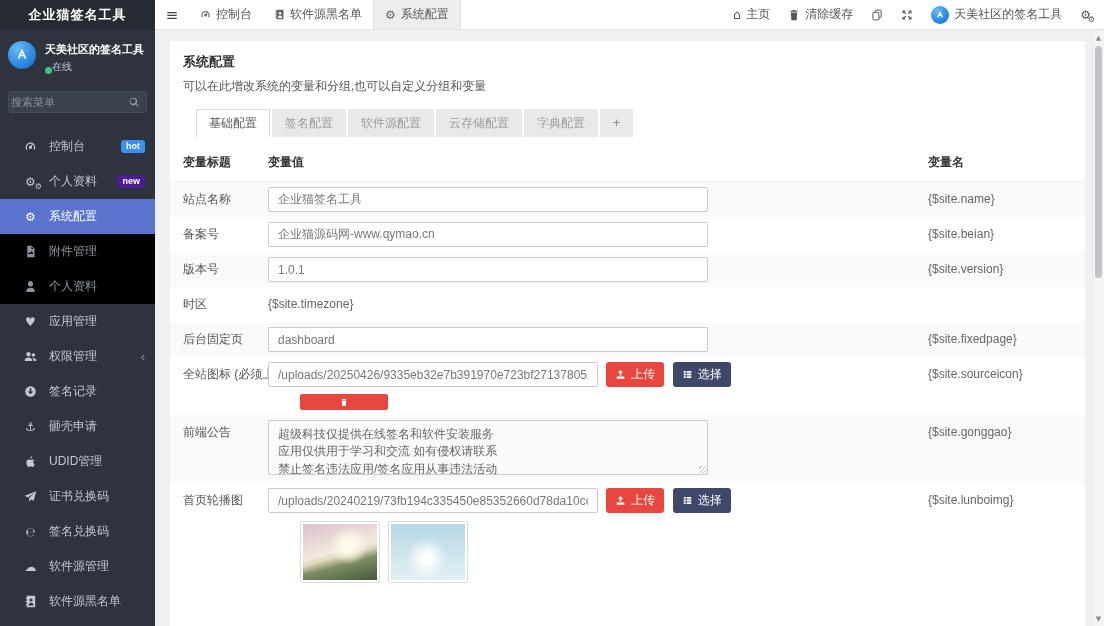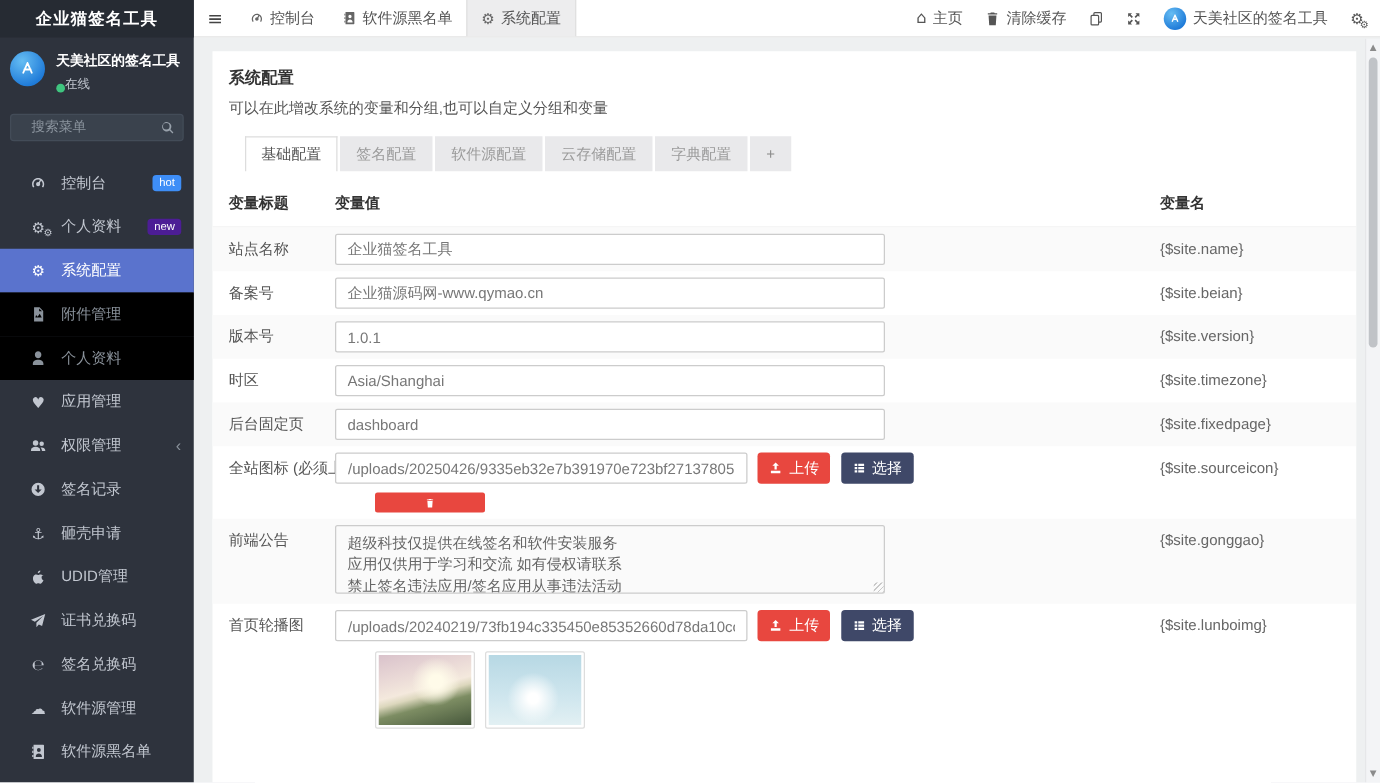--- a/index.html
+++ b/index.html
@@ -9,33 +9,33 @@
   
   .sidebar { position:absolute; left:0; top:0; width:155px; height:626px; background:#2e333d; color:#c2c7d0; z-index:5; }
   .brand { height:30px; background:#262b33; color:#fff; font-size:13px; font-weight:bold; display:flex; align-items:center; justify-content:center; letter-spacing:1px; }
   .userpanel { display:flex; padding:11px 8px 8px 8px; gap:9px; align-items:flex-start; }
   .avatar { width:28px; height:28px; border-radius:50%; flex:none; background:radial-gradient(circle at 35% 28%, #66bdf3, #1e7ad8 75%); display:flex; align-items:center; justify-content:center; }
   .avatar svg { width:16px; height:16px; }
   .uname { font-size:11px; font-weight:bold; color:#fff; line-height:13px; padding-top:2px; }
   .ustatus { font-size:10px; color:#c2c7d0; margin-top:4px; display:flex; align-items:flex-end; gap:0; }
   .dot { width:7px; height:7px; border-radius:50%; background:#3fc57f; display:inline-block; }
   .ssearch { margin:9px 8px 0 8px; position:relative; }
-  .ssearch input { width:100%; height:22px; background:#3a424d; border:1px solid #434c58; border-radius:3px; color:#cfd5db; font-size:11px; padding:0 24px 0 16px; outline:none; font-family:inherit; }
+  .ssearch input { width:100%; height:22px; background:#3a424d; border:1px solid #434c58; border-radius:3px; color:#cfd5db; font-size:11px; padding:0 24px 0 2px; outline:none; font-family:inherit; }
   .ssearch input::placeholder { color:#8b949e; }
   .ssearch svg { position:absolute; right:7px; top:5px; width:12px; height:12px; fill:#98a1ab; }
   #side-menu { margin-top:16px; }
   .sitem { height:35px; display:flex; align-items:center; padding:0 10px 0 22px; cursor:pointer; color:#c2c7d0; font-size:12px; }
   .sitem.grp { background:#000000; }
   .sitem.active { background:#5a73cd; color:#fff; }
   .sitem.dim { color:#8a929b; }
   .sicon { width:17px; flex:none; margin-right:10px; display:inline-flex; justify-content:center; align-items:center; position:relative; font-size:12px; line-height:1; }
   .sicon svg { width:13px; height:13px; fill:currentColor; }
   .sicon .mini { position:absolute; font-size:8px; right:-3px; bottom:-3px; }
   .slabel { flex:1; white-space:nowrap; }
-  .sbadge { font-size:9px; font-weight:normal; color:#fff; border-radius:3px; padding:1px 5px 2px; }
+  .sbadge { font-size:9px; font-weight:bold; color:#fff; border-radius:3px; padding:1px 5px 2px; }
   .sbadge.hot { background:#3e8ef7; }
   .sbadge.new { background:#4c1d95; }
   .schev { color:#8a929b; font-size:13px; }
 
   
   .topbar { position:absolute; left:155px; top:0; width:949px; height:30px; background:#fff; border-bottom:1px solid #e4e4e4; display:flex; align-items:stretch; color:#555; z-index:4; }
   .hamb { width:34px; display:flex; align-items:center; justify-content:center; font-size:15px; color:#444; cursor:pointer; }
   .ttab { display:flex; align-items:center; gap:5px; padding:0 11px; cursor:pointer; white-space:nowrap; }
   .ttab svg { width:11px; height:11px; fill:#666; }
   .ttab .ug { font-size:12px; color:#666; line-height:1; }
@@ -323,21 +323,20 @@
       </div>
 
       <div class="trow alt">
         <div class="tlabel">版本号</div>
         <div><input class="inp" value="1.0.1" style=""></div>
         <div class="tvar">{$site.version}</div>
       </div>
 
       <div class="trow">
         <div class="tlabel">时区</div>
-        <div><input class="inp" value="Asia/Shanghai" style=""></div>
         <div class="tvar">{$site.timezone}</div>
       </div>
 
       <div class="trow alt">
         <div class="tlabel">后台固定页</div>
         <div><input class="inp" value="dashboard" style=""></div>
         <div class="tvar">{$site.fixedpage}</div>
       </div>
 
       <div class="trow">

